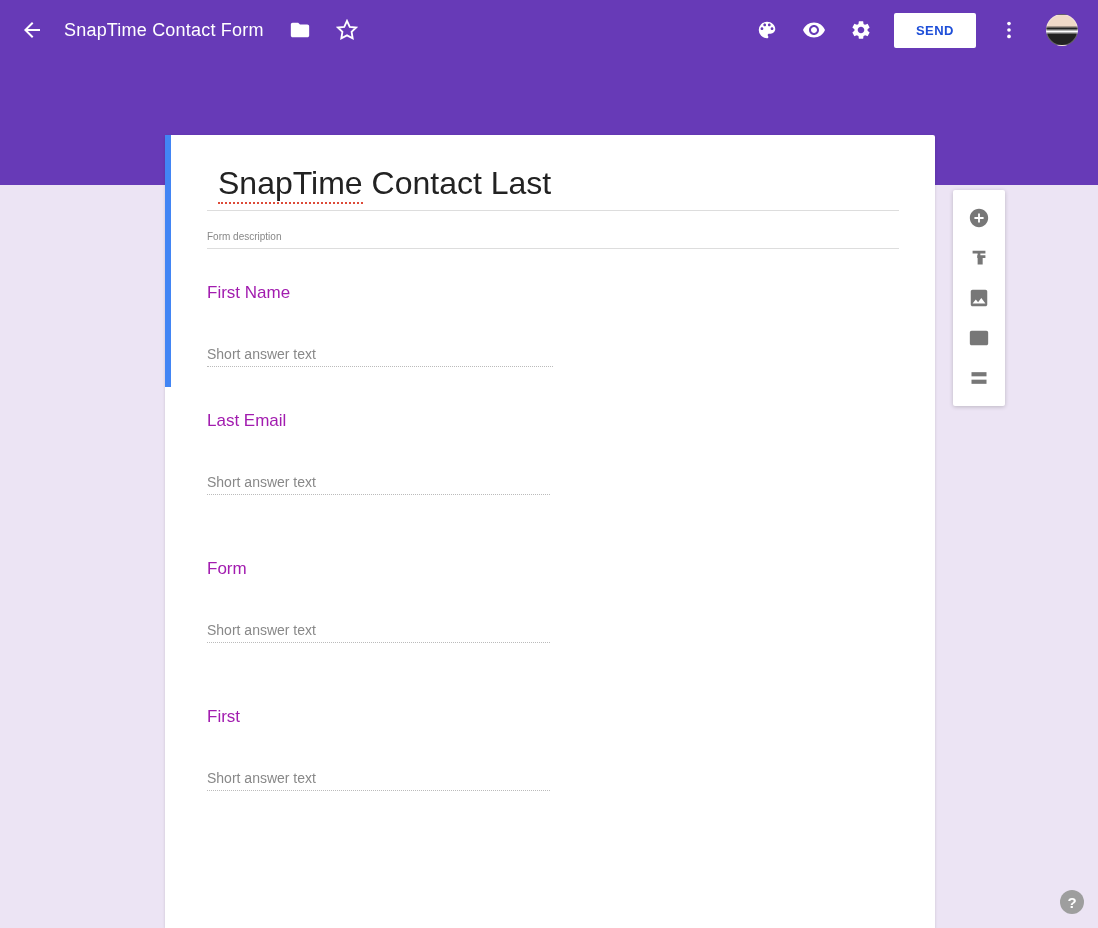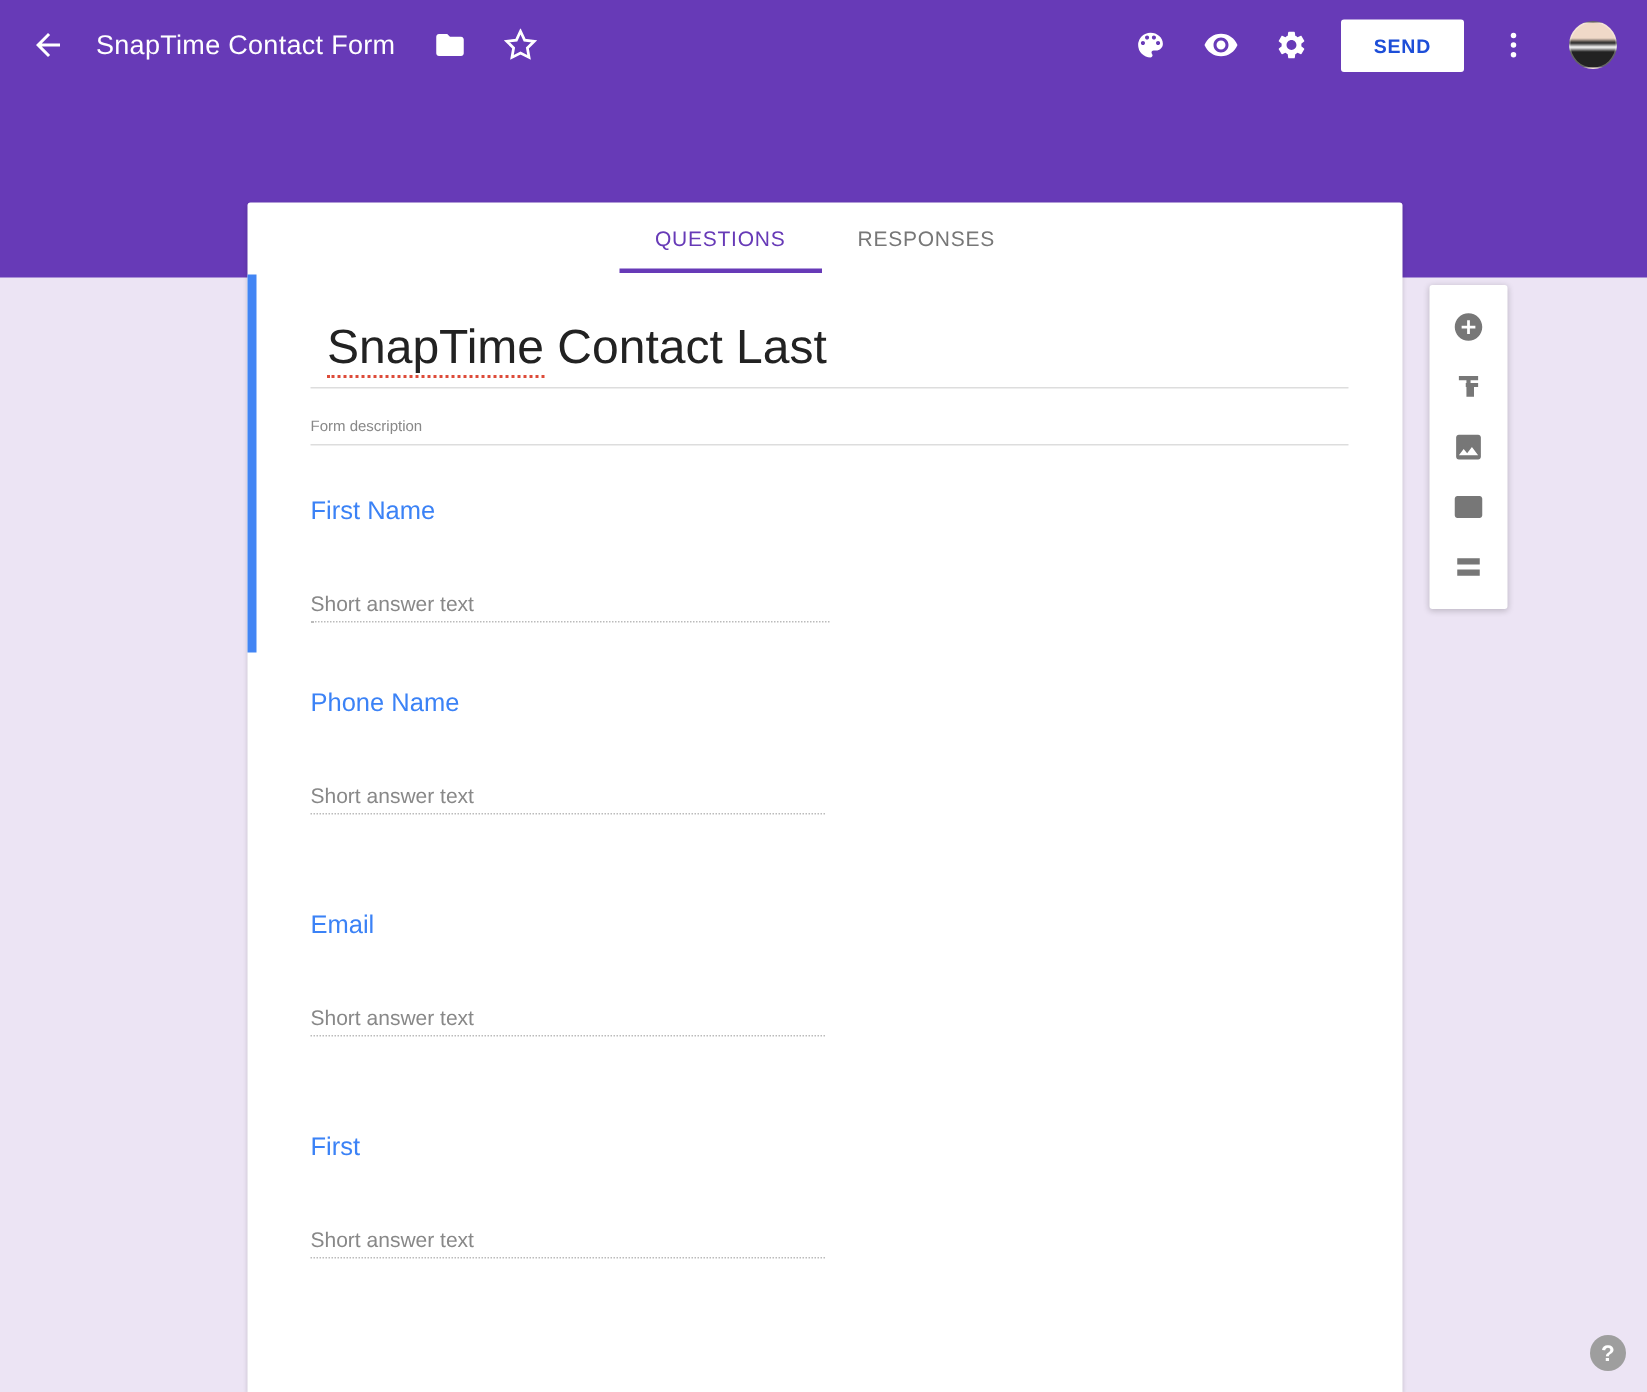--- a/index.html
+++ b/index.html
@@ -125,21 +125,21 @@
       margin-bottom: 30px;
     }
     .question-inside {
       margin-top: 34px;
     }
     .question-card {
       padding: 24px 42px;
     }
     .q-title {
       font-size: 17px;
-      color: #3b82f6;
+      color: #a21caf;
       margin-bottom: 20px;
     }
     .q-answer {
       font-size: 14px;
       color: #888;
       width: 50%;
       padding-bottom: 4px;
       border-bottom: 1px dotted #bbb;
       margin-top: 43px;
     }
@@ -226,44 +226,40 @@
           <circle cx="12" cy="5" r="2"></circle>
           <circle cx="12" cy="12" r="2"></circle>
           <circle cx="12" cy="19" r="2"></circle>
         </svg>
     </div>
     <div class="avatar"></div>
   </div>
 </div>
 
 <div class="workspace">
-  <div class="tabs">
-    <div class="tab active">QUESTIONS</div>
-    <div class="tab">RESPONSES</div>
-  </div>
 
   <div class="title-card">
     <div class="form-title">
       <span class="spellcheck">SnapTime</span><span> Contact Last</span>
     </div>
     <div class="form-desc">Form description</div>
 
     <div class="question-inside">
       <div class="q-title">First Name</div>
       <div class="q-answer">Short answer text</div>
     </div>
   </div>
 
   <div class="question-card">
-    <div class="q-title">Phone Name</div>
+    <div class="q-title">Last Email</div>
     <div class="q-answer">Short answer text</div>
   </div>
 
   <div class="question-card" style="padding-top:40px;">
-    <div class="q-title">Email</div>
+    <div class="q-title">Form</div>
     <div class="q-answer">Short answer text</div>
   </div>
 
   <div class="question-card" style="padding-top:40px;">
     <div class="q-title">First</div>
     <div class="q-answer">Short answer text</div>
   </div>
 
 </div>
 

